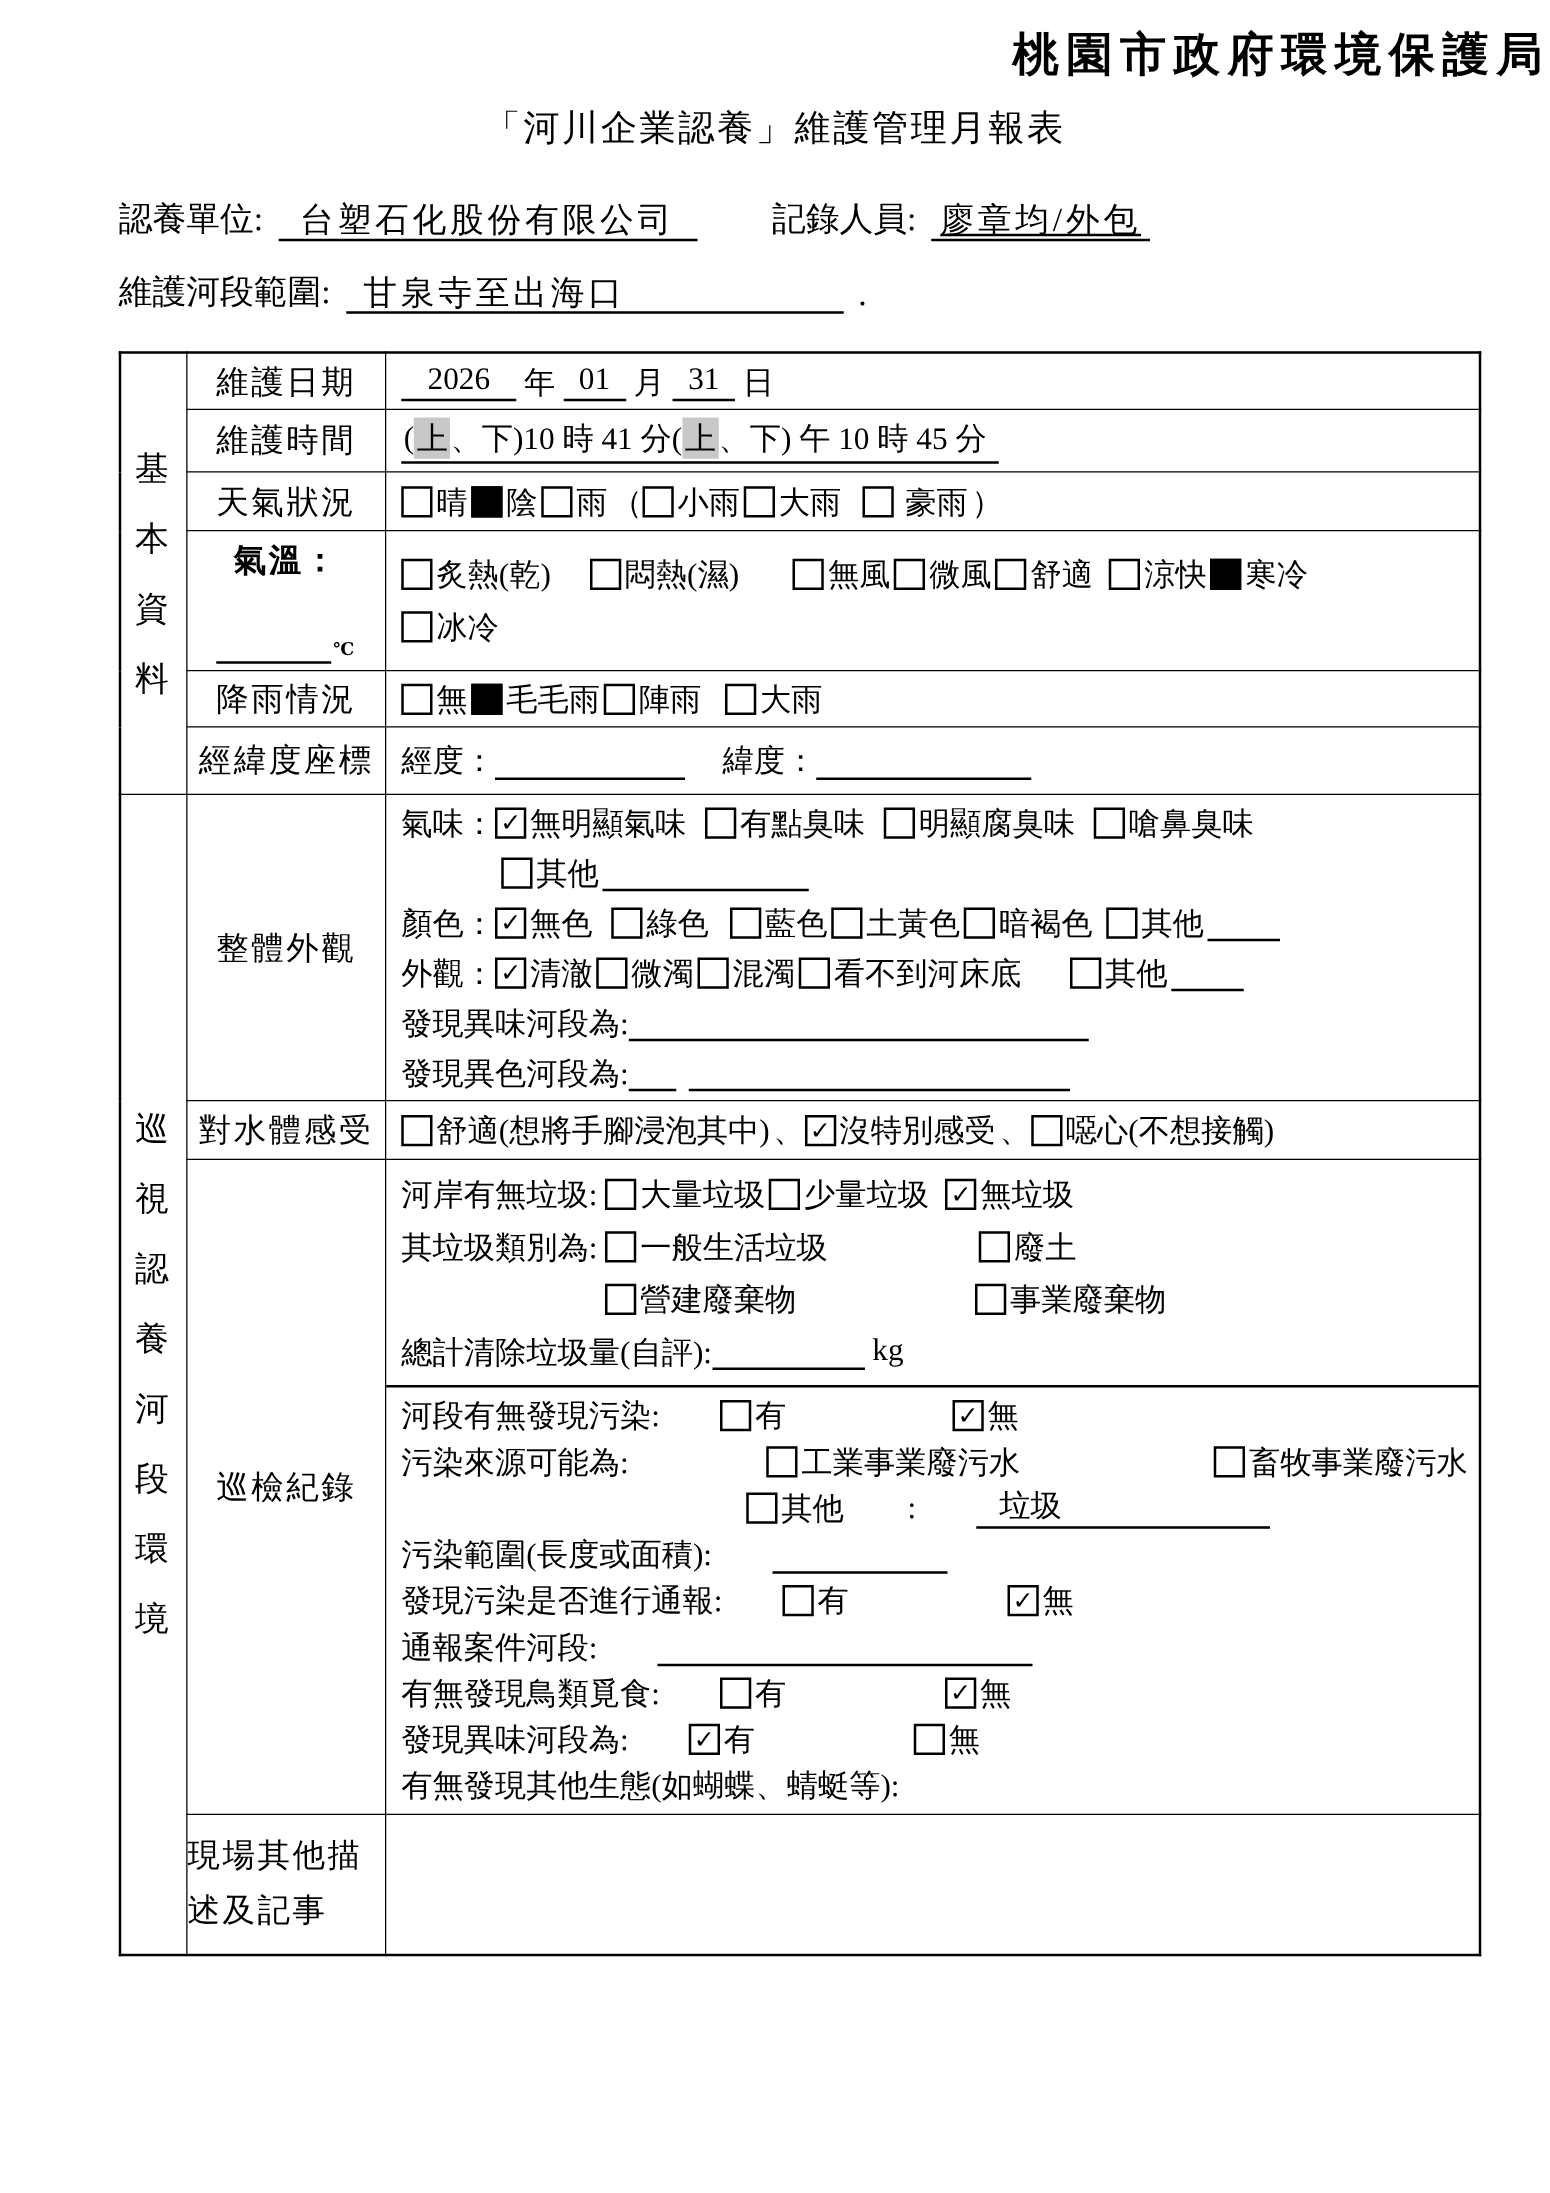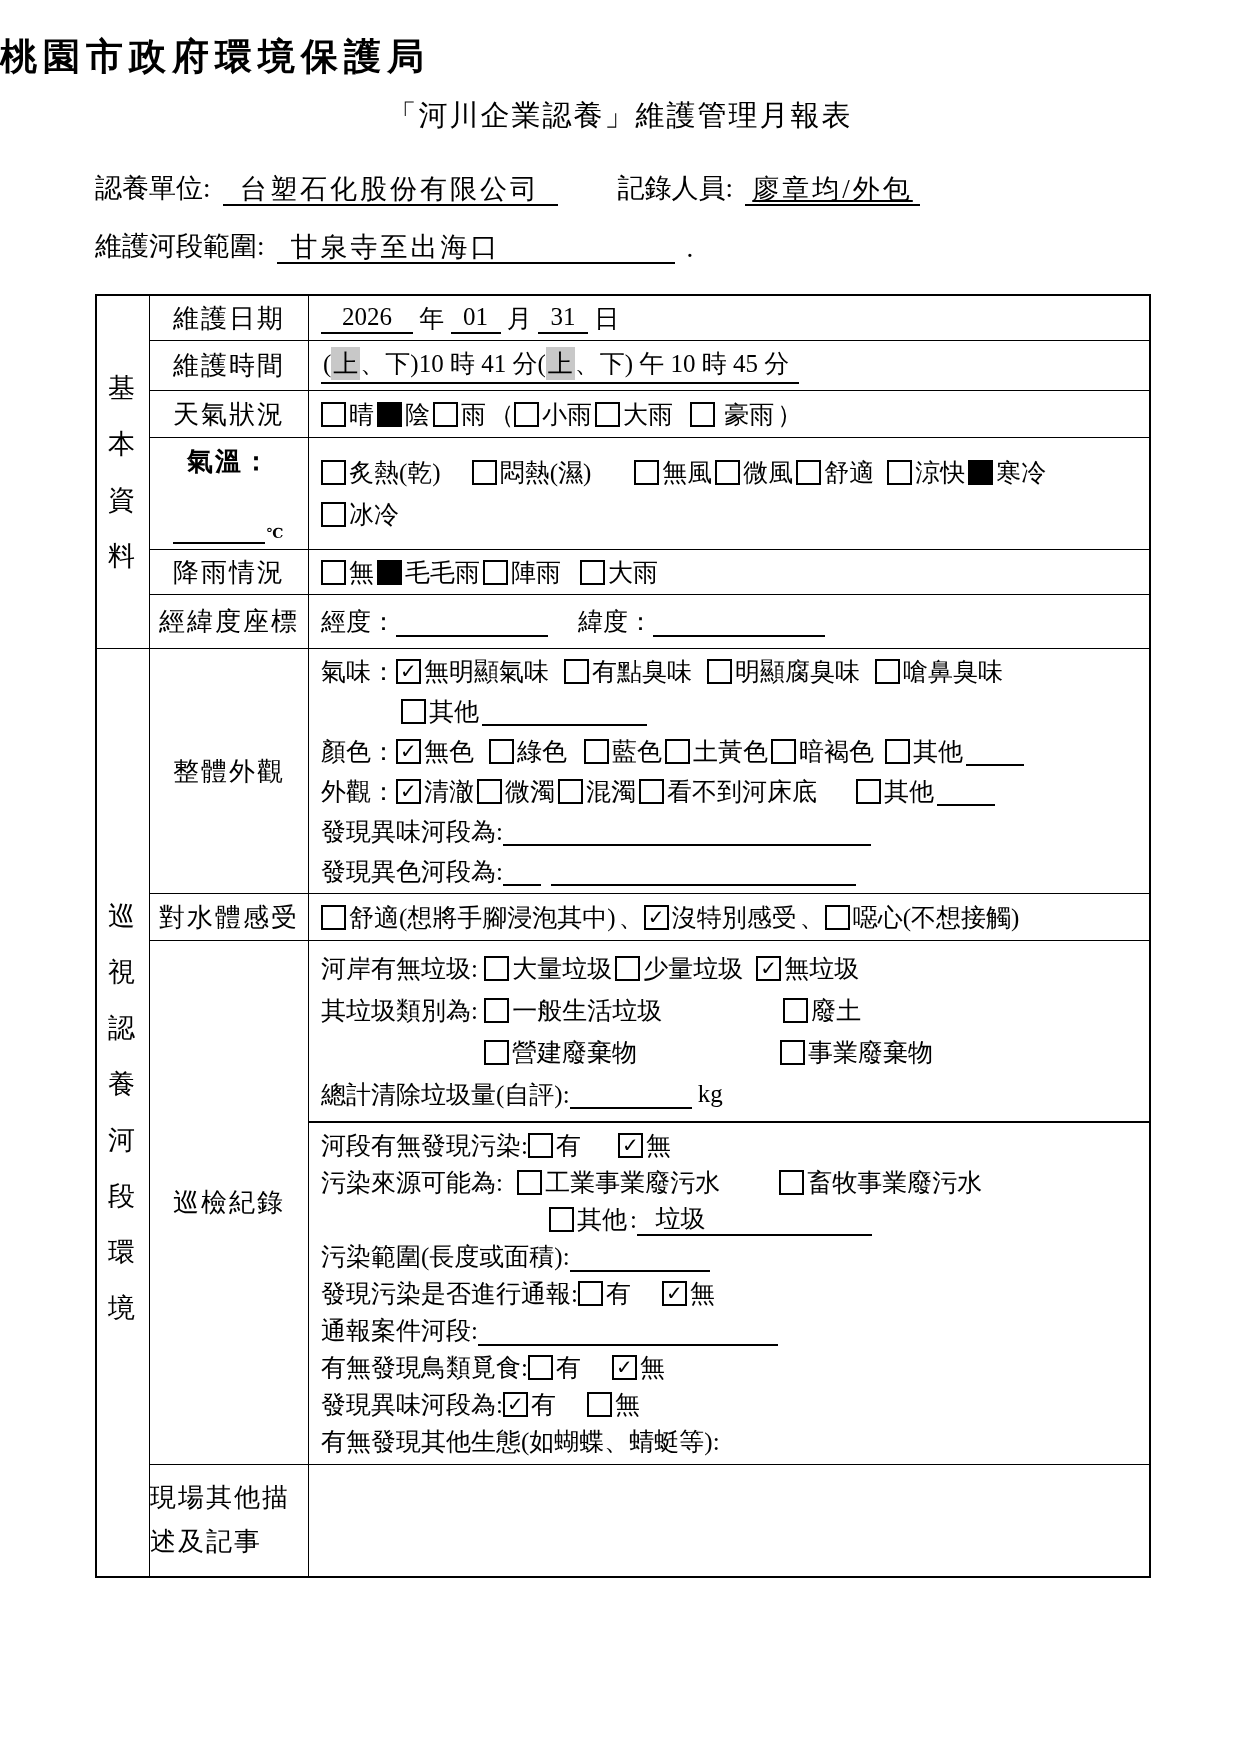--- a/index.html
+++ b/index.html
@@ -1,18 +1,18 @@
 <!DOCTYPE html>
 <html><head>
 <meta charset="utf-8">
 <style>
   html,body{margin:0;padding:0;background:#fff;}
   .page{position:relative;width:1240px;min-height:1754px;background:#fff;
         font-family:"Liberation Serif","DejaVu Serif",serif;color:#000;}
-  .title{padding-top:32px;text-align:left;font-size:37px;font-weight:bold;letter-spacing:6px;}
+  .title{padding-top:19px;text-align:right;font-size:37px;font-weight:bold;letter-spacing:6px;}
   .subtitle{margin-top:14px;text-align:center;font-size:29px;letter-spacing:2px;}
   .hdr{margin:0 95px;font-size:27px;gap:12px;}
   .hdr-line1{margin-top:34px;display:flex;align-items:flex-end;}
   .hdr-line2{margin-top:22px;display:flex;align-items:flex-end;}
   .blank{display:inline-block;border-bottom:2px solid #000;min-height:30px;line-height:30px;
          text-align:center;box-sizing:border-box;}
   .hdr .blank{letter-spacing:3px;}
   .b-unit{min-width:335px;}
   .b-recorder{min-width:175px;text-decoration:underline;}
   .b-river{min-width:398px;text-align:left;padding-left:14px;}
@@ -22,21 +22,21 @@
   table.form td{border:1.5px solid #000;padding:0;vertical-align:middle;}
   table.form{border:2px solid #000;}
   td.group{width:52px;text-align:center;}
   td.group .vtext{margin:0 auto;width:30px;font-size:27px;line-height:56px;word-break:break-all;text-align:left;}
   td.rlabel{width:158px;text-align:center;font-size:26px;letter-spacing:2px;}
   td.content{width:840px;}
   .cellpad{padding:2px 6px 2px 12px;}
   .ln{display:flex;align-items:center;font-size:25px;white-space:pre;}
   .h40 .ln{height:40px;}
   .h42 .ln{height:42px;}
-  .h37 .ln{height:37px;}
+  .h37 .ln{height:37px;gap:48px;}
   .opt{display:inline-flex;align-items:center;margin-right:3px;}
   .cb{display:inline-block;width:21px;height:21px;border:2px solid #000;box-sizing:content-box;
       margin-right:3px;flex:0 0 auto;text-align:center;font-size:20px;line-height:21px;
       font-family:"DejaVu Sans",sans-serif;}
   .cb.filled{background:#000;}
   .cb.checked{font-weight:bold;}
   .hl{background:#c8c8c8;padding:0 2px;}
   .uwrap{display:inline-flex;align-items:center;border-bottom:2px solid #000;padding:0 10px 2px 2px;}
   .gap{display:inline-block;height:1px;flex:0 0 auto;}
   .txt{white-space:pre;}

